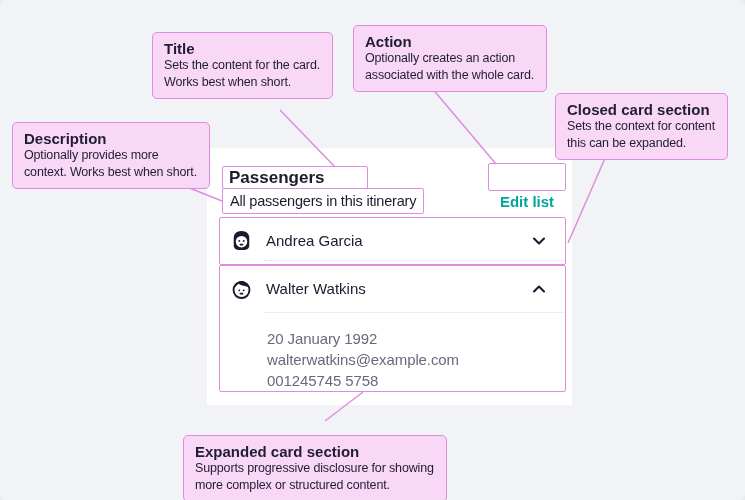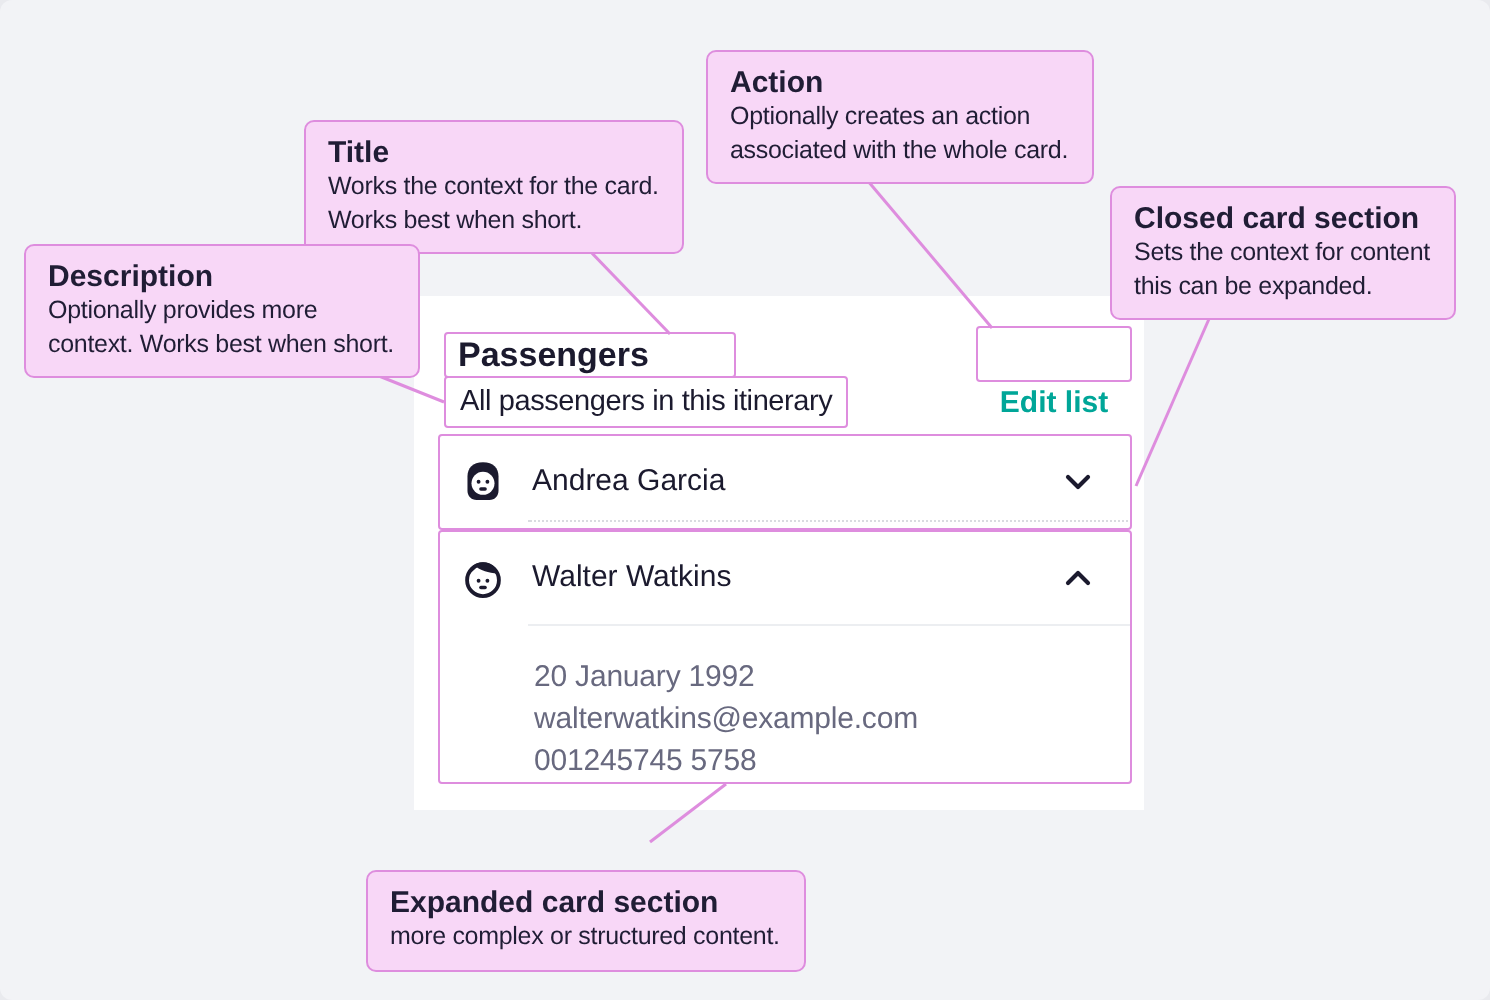--- a/index.html
+++ b/index.html
@@ -31,21 +31,21 @@
   .divider.solid{border-top:1px solid #eceef1;}
   .details{position:absolute;left:267px;top:328px;z-index:2;font-size:15px;line-height:21px;color:#68697f;letter-spacing:-0.1px;}
 
   
   .callout{
     position:absolute;z-index:4;background:#f8d7f7;border:1.5px solid #de8dde;
     border-radius:5px;padding:7px 12px 8px 11px;box-sizing:border-box;
   }
   .callout .head{font-size:15px;font-weight:bold;line-height:17px;color:#201d35;white-space:nowrap;}
   .callout .line{font-size:12.5px;line-height:16.5px;color:#201d35;white-space:nowrap;letter-spacing:-0.15px;}
-  .co-title{left:152px;top:60px;}
+  .co-title{left:152px;top:32px;}
   .co-action{left:353px;top:25px;}
   .co-description{left:12px;top:122px;}
   .co-closed{right:17px;top:93px;}
   .co-expanded{left:183px;top:435px;}
 </style>
 </head>
 <body>
 
 <div class="canvas">
 
@@ -99,21 +99,21 @@
   <div class="divider solid" style="left:264px;top:312px"></div>
 
   <div class="details">
     <div>20 January 1992</div>
     <div>walterwatkins@example.com</div>
     <div>001245745 5758</div>
   </div>
 
   <div class="callout co-title">
     <div class="head">Title</div>
-    <div class="line">Works the context for the card.</div>
+    <div class="line">Sets the content for the card.</div>
     <div class="line">Works best when short.</div>
   </div>
 
   <div class="callout co-action">
     <div class="head">Action</div>
     <div class="line">Optionally creates an action</div>
     <div class="line">associated with the whole card.</div>
   </div>
 
   <div class="callout co-description">
@@ -123,16 +123,17 @@
   </div>
 
   <div class="callout co-closed">
     <div class="head">Closed card section</div>
     <div class="line">Sets the context for content</div>
     <div class="line">this can be expanded.</div>
   </div>
 
   <div class="callout co-expanded">
     <div class="head">Expanded card section</div>
+    <div class="line">Supports progressive disclosure for showing</div>
     <div class="line">more complex or structured content.</div>
   </div>
 
 </div>
 
 </body></html>

